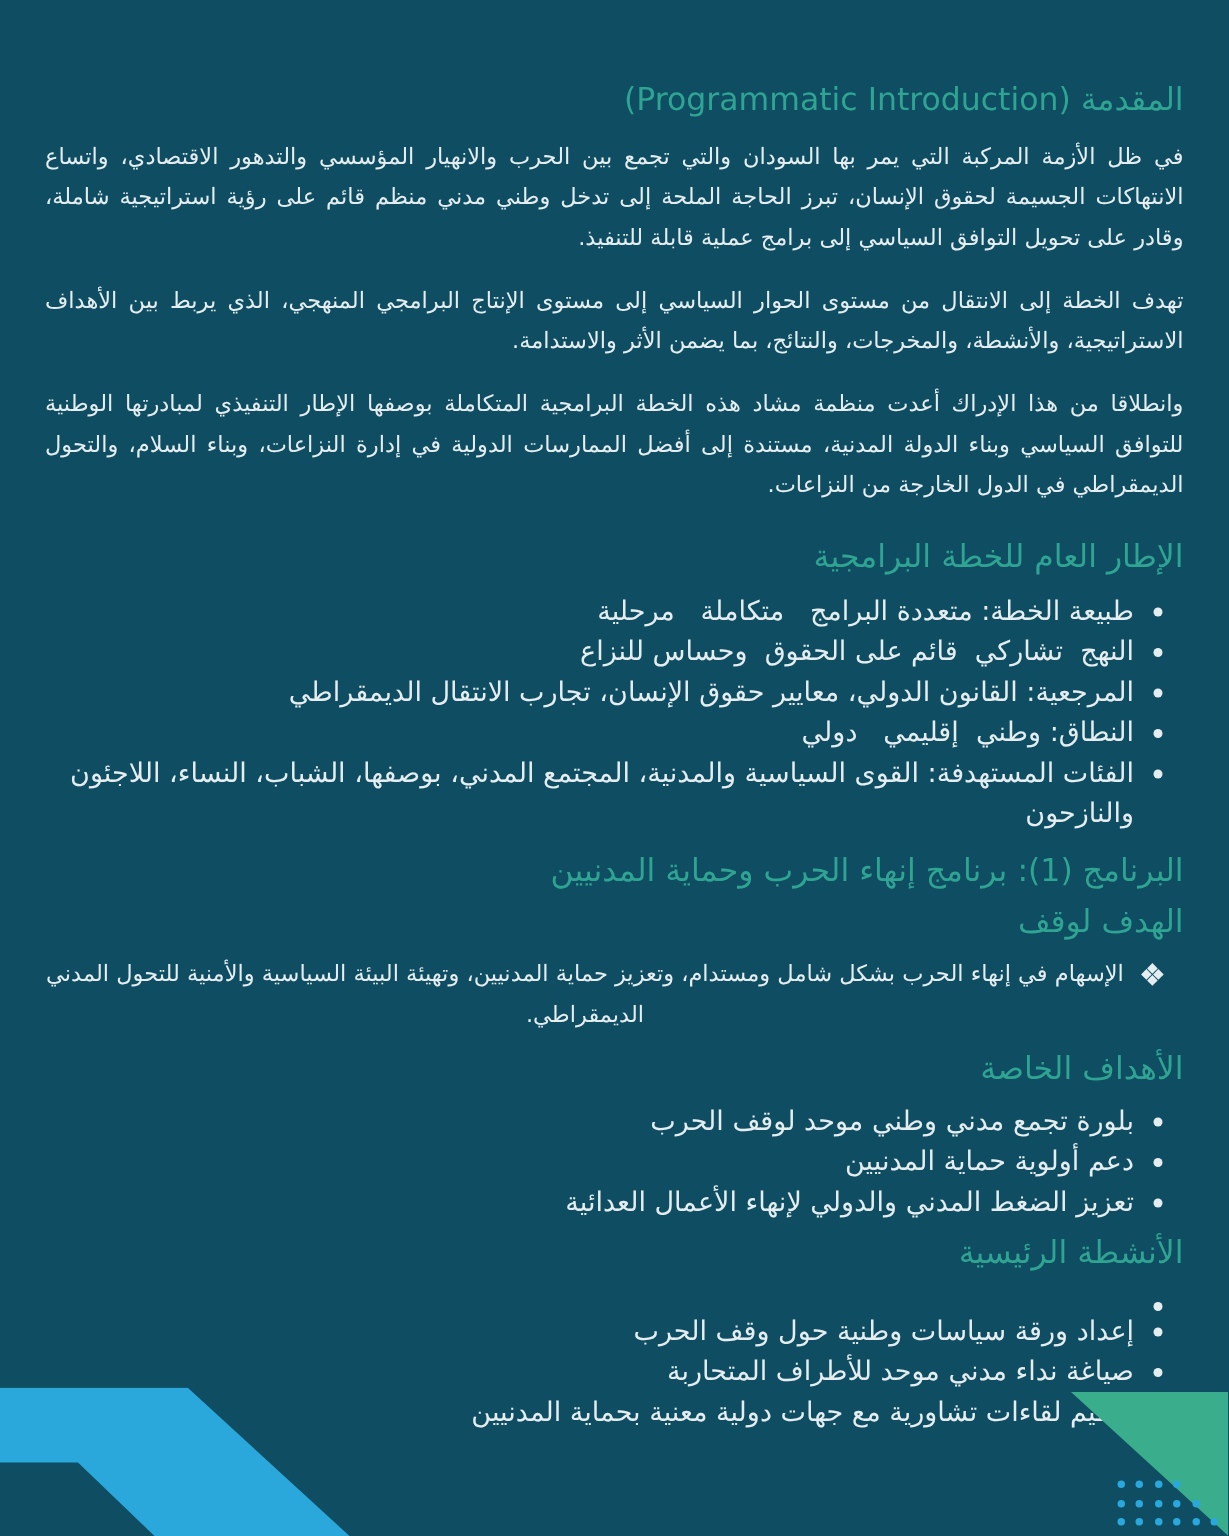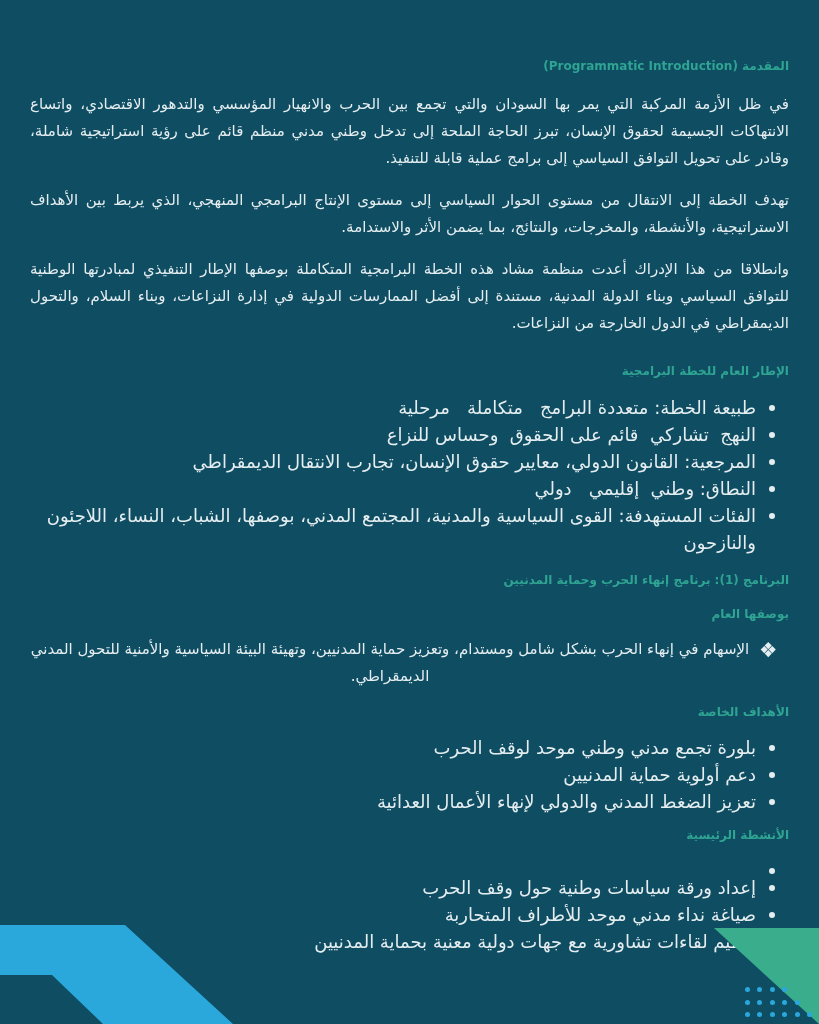--- a/index.html
+++ b/index.html
@@ -7,22 +7,22 @@
     position:relative;
     width:819px;height:1024px;
     background:#0F4D63;
     overflow:hidden;
     font-family:"DejaVu Sans",sans-serif;
     direction:rtl;
   }
   .content{padding:56px 30px 0 30px;}
   .heading{
     color:#2FA492;
-    font-size:12px;
-    font-weight:bold;
+    font-size:21px;
+    font-weight:normal;
     line-height:20px;
     margin:0;
   }
   .h-intro{margin:0 0 15px 0;}
   .h-framework{margin:24px 0 13px 0;}
   .h-strategic{margin:16px 0 0 0;}
   .h-program{margin:14px 0 0 0;}
   .h-goal{margin:14px 0 0 0;}
   .h-specific{margin:12px 0 12px 0;}
   .h-activities{margin:10px 0 12px 0;}
@@ -121,21 +121,21 @@
         <span class="bullet-text">النطاق: وطني  إقليمي   دولي</span>
       </li>
         <li>
         <span class="dot"></span>
         <span class="bullet-text">الفئات المستهدفة: القوى السياسية والمدنية، المجتمع المدني، بوصفها، الشباب، النساء، اللاجئون والنازحون</span>
       </li>
       </ul>
 
     <h2 class="heading h-program">البرنامج (1): برنامج إنهاء الحرب وحماية المدنيين</h2>
 
-    <h2 class="heading h-goal">بوصفها العام</h2>
+    <h2 class="heading h-goal">الهدف لوقف</h2>
     <div class="goal-row">
       <span class="diamond">
           <i></i>
           <i></i>
           <i></i>
           <i></i>
         </span>
       <p class="goal-text">الإسهام في إنهاء الحرب بشكل شامل ومستدام، وتعزيز حماية المدنيين، وتهيئة البيئة السياسية والأمنية للتحول المدني الديمقراطي.</p>
     </div>
 

